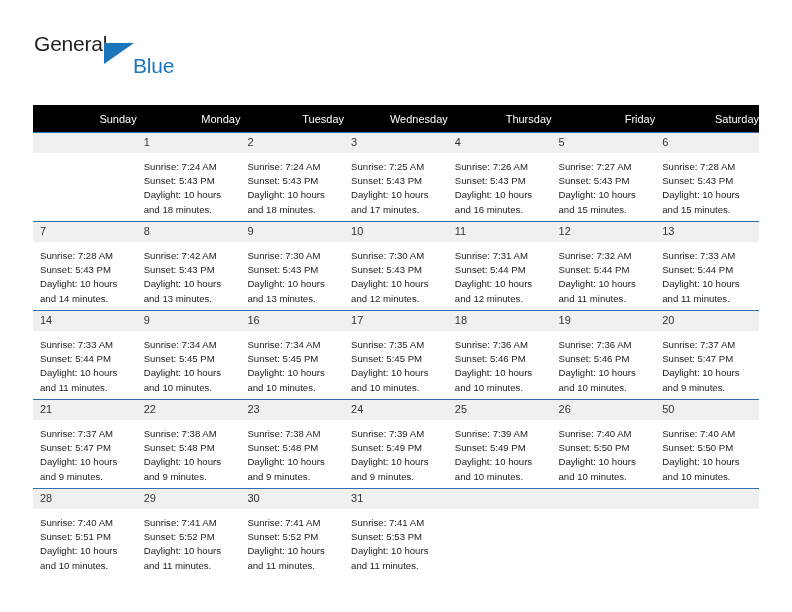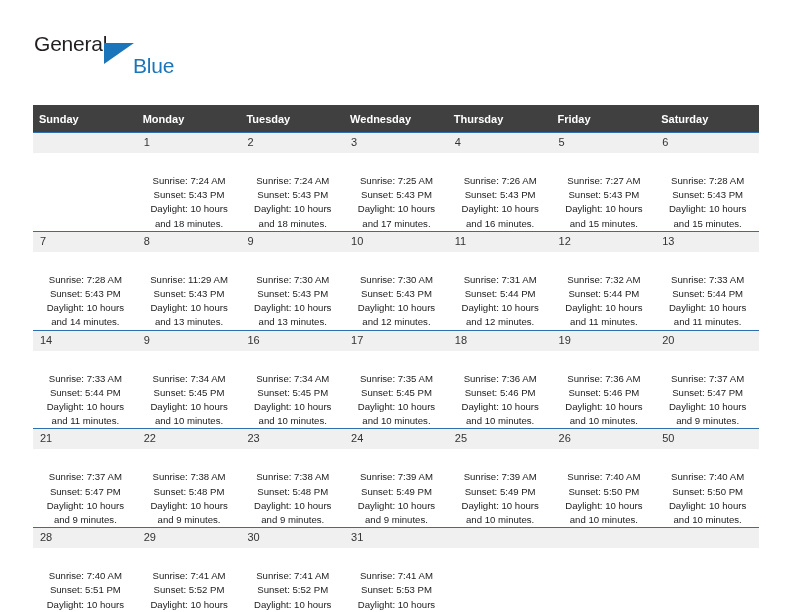--- a/index.html
+++ b/index.html
@@ -96,25 +96,25 @@
     position: absolute;
     left: 33px;
     top: 105px;
     width: 726px;
     border-collapse: collapse;
     table-layout: fixed;
   }
   .calendar col { width: 103.71px; }
 
   thead th {
-    background: #404040;
+    background: #000000;
     color: #ffffff;
     font-size: 11px;
-    font-weight: bold;
-    text-align: left;
+    font-weight: normal;
+    text-align: right;
     padding: 5px 0 5px 6px;
     height: 17px;
     font-family: "Liberation Sans", sans-serif;
     border: none;
   }
 
   tbody tr { height: 89px; }
 
   tbody td {
     vertical-align: top;
@@ -126,26 +126,25 @@
   .daynum {
     background: #f0f0f0;
     height: 16px;
     font-size: 11px;
     color: #333333;
     padding: 2px 0 2px 7px;
     line-height: 14px;
     font-family: "Liberation Sans", sans-serif;
   }
   .daybody {
-    padding: 21px 6px 0 7px;
+    padding: 7px 6px 0 7px;
     font-size: 9.6px;
     color: #222222;
     line-height: 14.2px;
     font-family: "Liberation Sans", sans-serif;
-    text-align: center;
   }
   .daybody div { white-space: nowrap; }
   td.empty .daybody { visibility: hidden; }
   td.empty .daynum { color: transparent; }
 </style>
 </head>
 <body>
 
 <div class="page">
 
@@ -255,21 +254,21 @@
             <div class="daybody">
               <div>Sunrise: 7:28 AM</div>
               <div>Sunset: 5:43 PM</div>
               <div>Daylight: 10 hours</div>
               <div>and 14 minutes.</div>
             </div>
           </td>
           <td>
             <div class="daynum">8</div>
             <div class="daybody">
-              <div>Sunrise: 11:29 AM</div>
+              <div>Sunrise: 7:42 AM</div>
               <div>Sunset: 5:43 PM</div>
               <div>Daylight: 10 hours</div>
               <div>and 13 minutes.</div>
             </div>
           </td>
           <td>
             <div class="daynum">9</div>
             <div class="daybody">
               <div>Sunrise: 7:30 AM</div>
               <div>Sunset: 5:43 PM</div>

